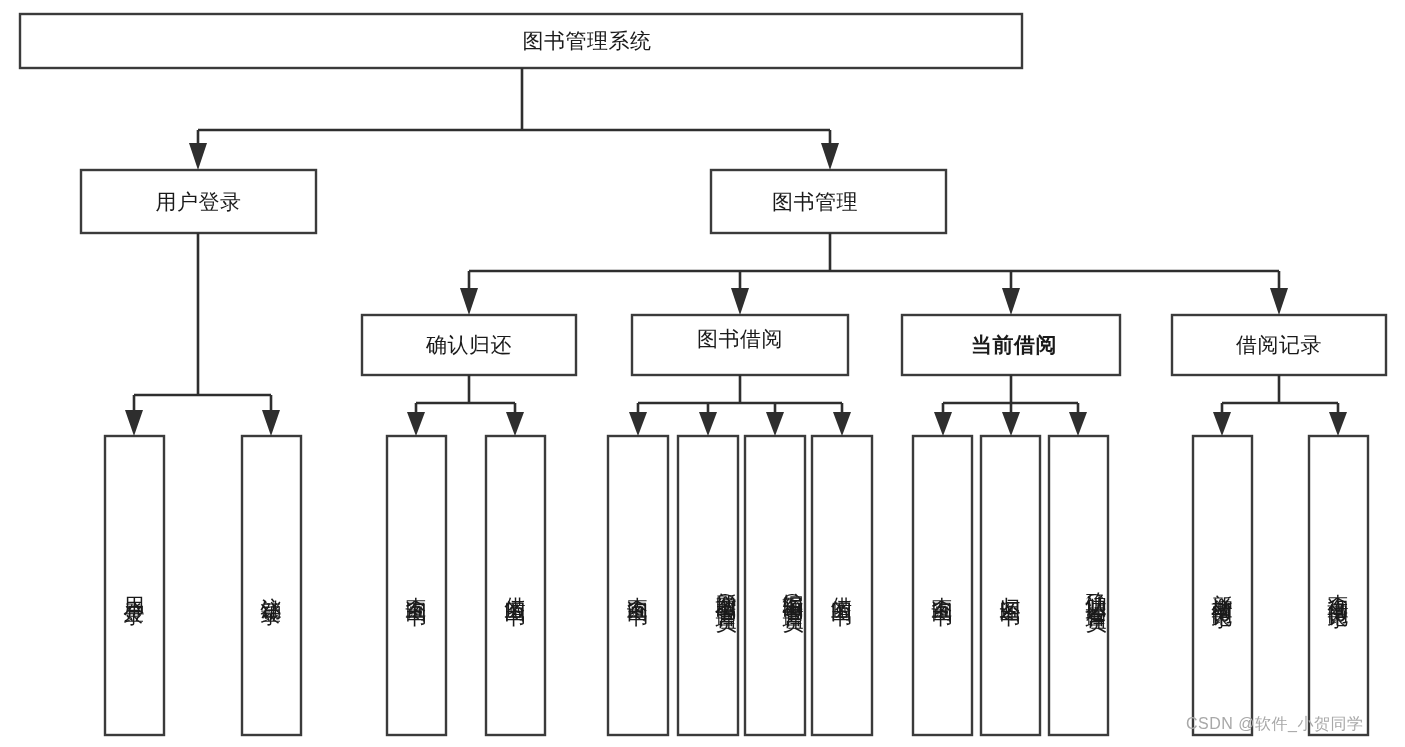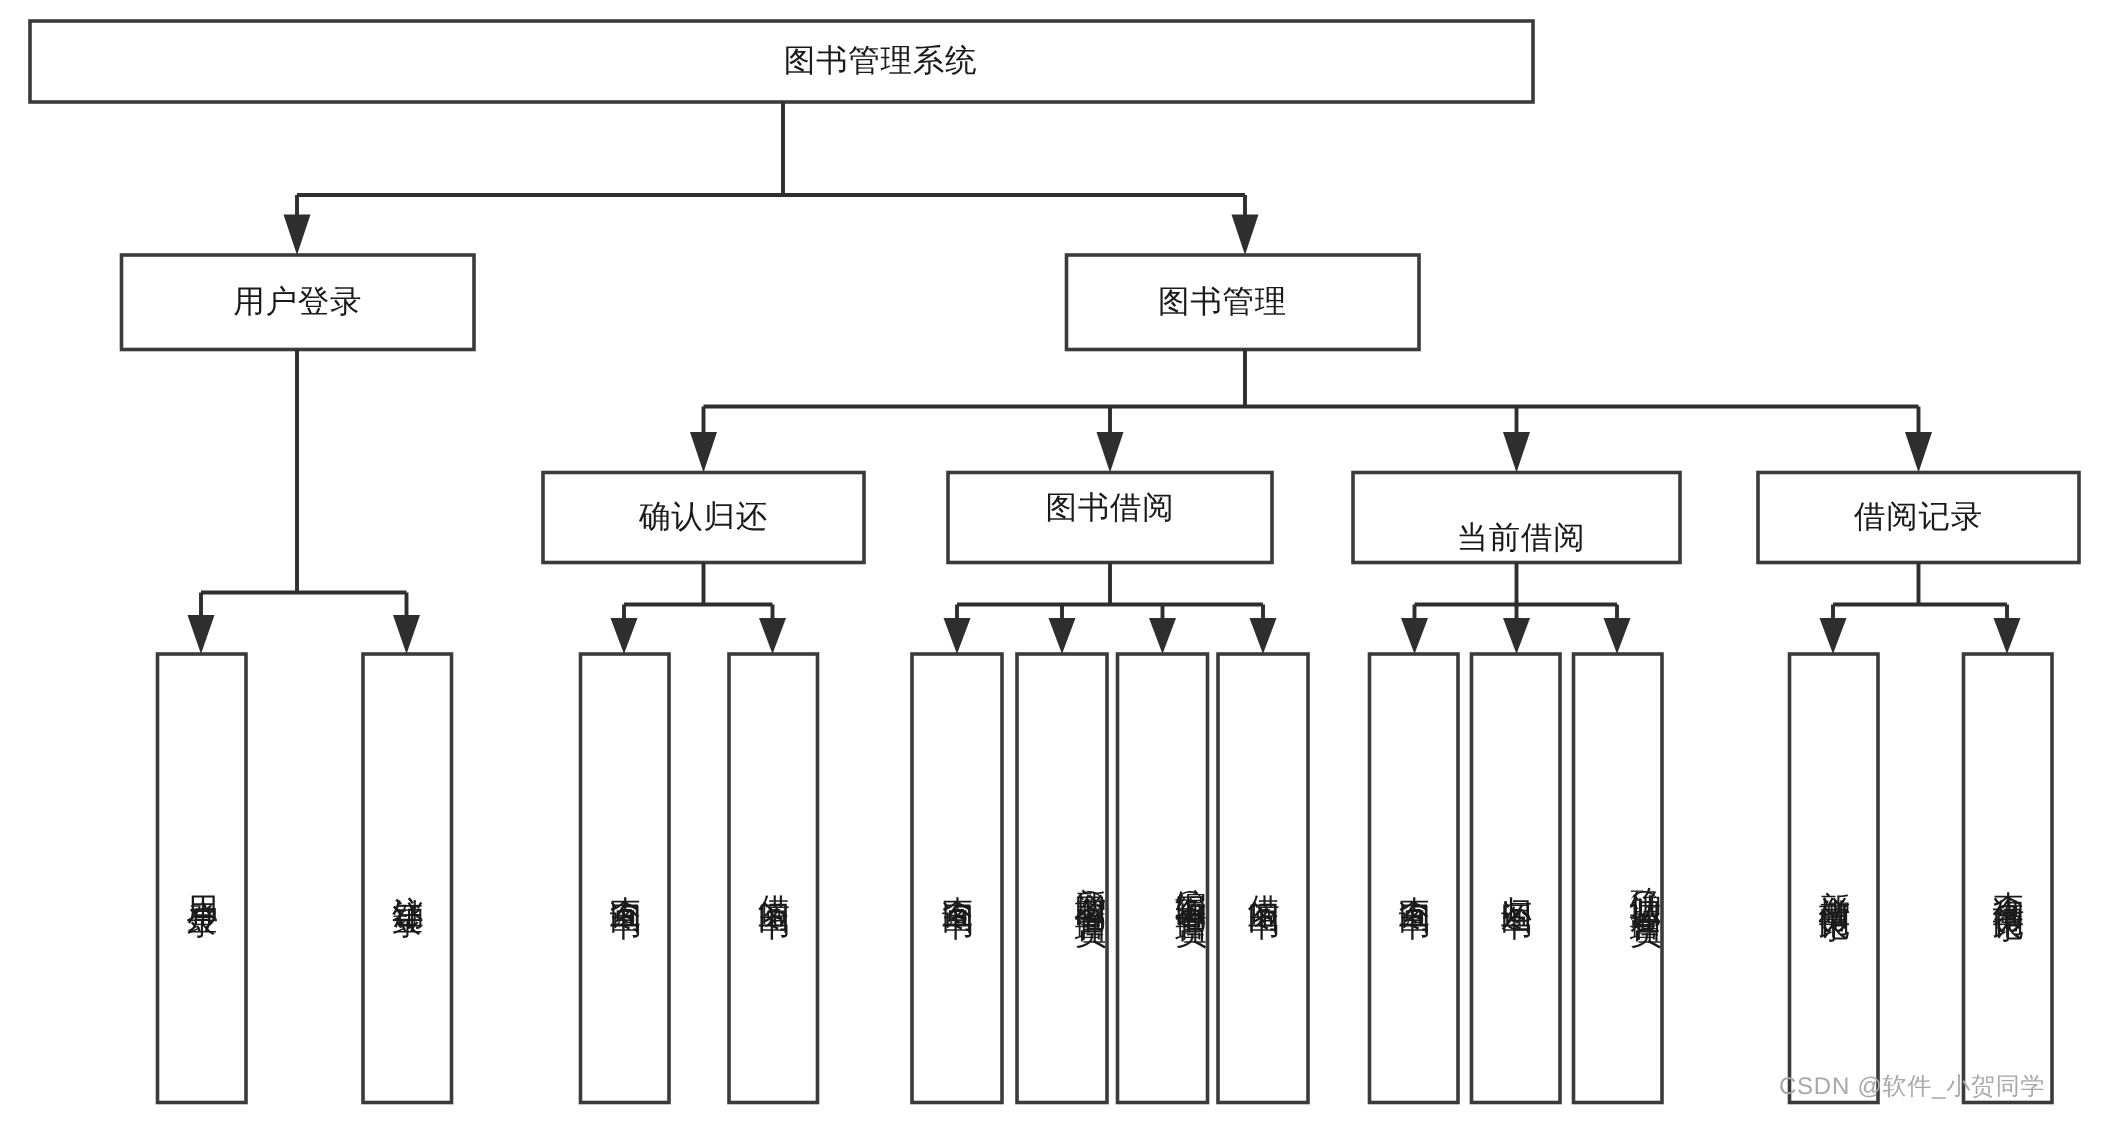--- a/index.html
+++ b/index.html
@@ -191,21 +191,21 @@
 
   </svg>
 
   <div class="node-label label-h" style="left:20px; top:14px; width:1134px; height:54px;text-align:center;">图书管理系统</div>
 
   <div class="node-label label-h" style="left:81px; top:170px; width:235px; height:63px;">用户登录</div>
   <div class="node-label label-h" style="left:711px; top:170px; width:208px; height:63px;">图书管理</div>
 
   <div class="node-label label-h" style="left:362px; top:315px; width:214px; height:60px;">确认归还</div>
   <div class="node-label label-h" style="left:632px; top:315px; width:216px; height:48px;">图书借阅</div>
-  <div class="node-label label-h" style="left:902px; top:329px; width:224px; height:60px;">当前借阅</div>
+  <div class="node-label label-h" style="left:902px; top:315px; width:224px; height:60px;font-weight:bold;">当前借阅</div>
   <div class="node-label label-h" style="left:1172px; top:315px; width:214px; height:60px;">借阅记录</div>
 
   <div class="node-label label-v centered" style="left:105px; top:436px; width:59px; height:299px;">用户登录</div>
   <div class="node-label label-v centered" style="left:242px; top:436px; width:59px; height:299px;">注销登录</div>
 
   <div class="node-label label-v centered" style="left:387px; top:436px; width:59px; height:299px;">查询图书</div>
   <div class="node-label label-v centered" style="left:486px; top:436px; width:59px; height:299px;">借阅图书</div>
 
   <div class="node-label label-v centered" style="left:608px; top:436px; width:60px; height:299px;">查询图书</div>
   <div class="node-label label-v" style="left:678px; top:436px; width:60px; height:299px;">新增图书（管理员）</div>

